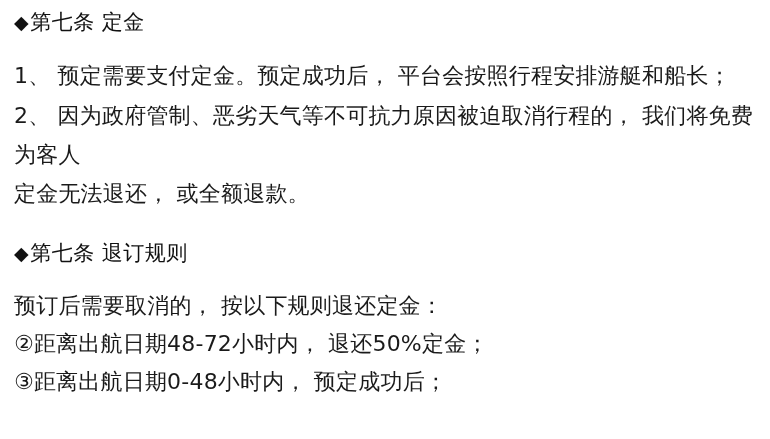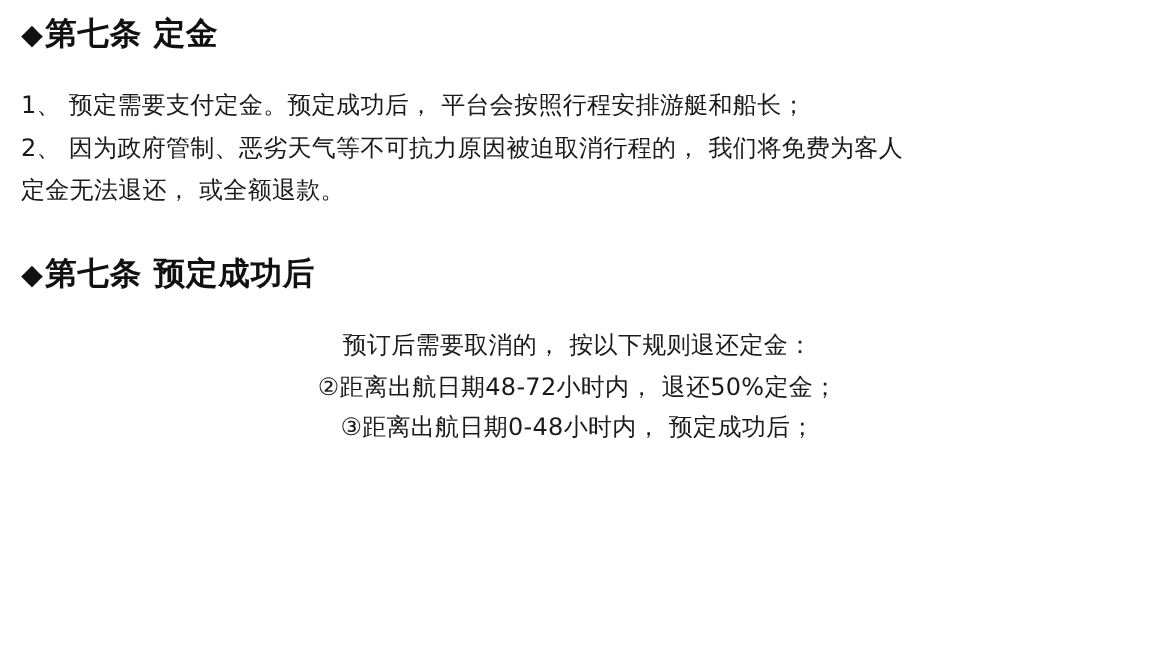--- a/index.html
+++ b/index.html
@@ -36,38 +36,37 @@
     white-space: pre;
   }
   .diamond-mark {
     font-size: 19px;
     line-height: 1;
     margin-right: 1px;
     color: #111111;
   }
   .heading-text {
     font-size: 21px;
-    font-weight: bold;
+    font-weight: normal;
     color: #111111;
   }
   .body-line {
-    font-size: 16px;
+    font-size: 22px;
     line-height: 1.78;
     color: #1a1a1a;
     margin: 0;
     letter-spacing: 0.2px;
   }
   .para-block {
     margin: 0 0 4px 0;
   }
   .spacer-1 { height: 14px; }
   .spacer-2 { height: 22px; }
   .list-block .body-line {
     line-height: 1.72;
-    text-align: center;
   }
 </style>
 </head>
 <body>
 
 <div class="page">
 
   <div class="section">
     <div class="section-heading">
       <span class="diamond-mark">◆</span>
@@ -81,21 +80,21 @@
       <p class="body-line">2、 因为政府管制、恶劣天气等不可抗力原因被迫取消行程的， 我们将免费为客人</p>
       <p class="body-line">定金无法退还， 或全额退款。</p>
     </div>
   </div>
 
   <div class="spacer-2"></div>
 
   <div class="section">
     <div class="section-heading">
       <span class="diamond-mark">◆</span>
-      <span class="heading-text">第七条 预定成功后</span>
+      <span class="heading-text">第七条 退订规则</span>
     </div>
 
     <div class="spacer-1"></div>
 
     <div class="list-block">
       <p class="body-line">预订后需要取消的， 按以下规则退还定金：</p>
       <p class="body-line">②距离出航日期48-72小时内， 退还50%定金；</p>
       <p class="body-line">③距离出航日期0-48小时内， 预定成功后；</p>
     </div>
   </div>

